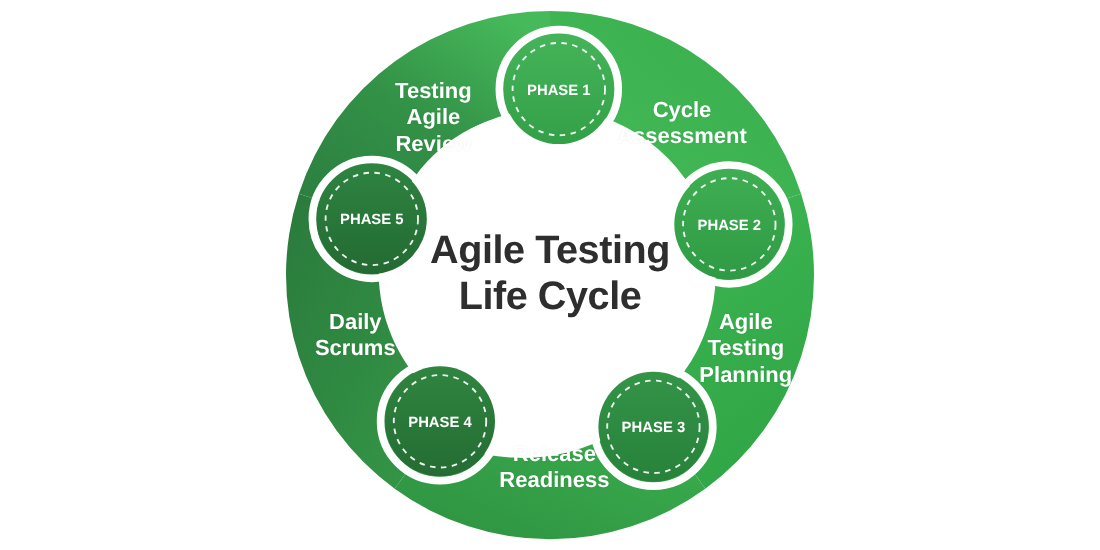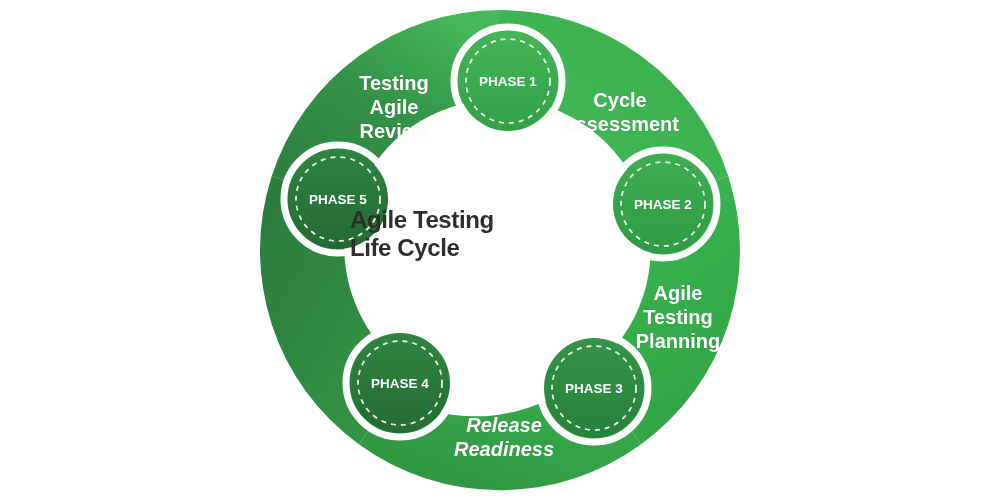--- a/index.html
+++ b/index.html
@@ -29,23 +29,23 @@
     top: 0;
     width: 1000px;
     height: 500px;
     display: block;
   }
   .center-title {
     position: absolute;
     left: 350px;
     top: 206px;
     width: 300px;
-    text-align: left;
+    text-align: center;
     color: #2e2e2e;
-    font-size: 24px;
+    font-size: 36px;
     font-weight: bold;
     line-height: 1.18;
     letter-spacing: -0.4px;
     white-space: pre-line;
     pointer-events: none;
   }
   .ring-text {
     position: absolute;
     color: #ffffff;
     font-size: 20px;
@@ -207,23 +207,25 @@
     </g>
   </svg>
 
   <div class="ring-text" style="left:560px; top:88px; width:120px;">Cycle
 Assessment</div>
 
   <div class="ring-text" style="left:618px; top:281px; width:120px;">Agile
 Testing
 Planning</div>
 
-  <div class="ring-text" style="left:444px; top:413px; width:120px;font-style:italic;">Release
+  <div class="ring-text" style="left:444px; top:401px; width:120px;">Release
 Readiness</div>
 
+  <div class="ring-text" style="left:263px; top:281px; width:120px;">Daily
+Scrums</div>
 
   <div class="ring-text" style="left:334px; top:71px; width:120px;">Testing
 Agile
 Review</div>
 
   <div class="center-title">Agile Testing
 Life Cycle</div>
 
   <svg id="watermark" viewBox="0 0 120 62">
     <g fill="none" stroke="#ffffff" stroke-width="3.2" opacity="0.95">

